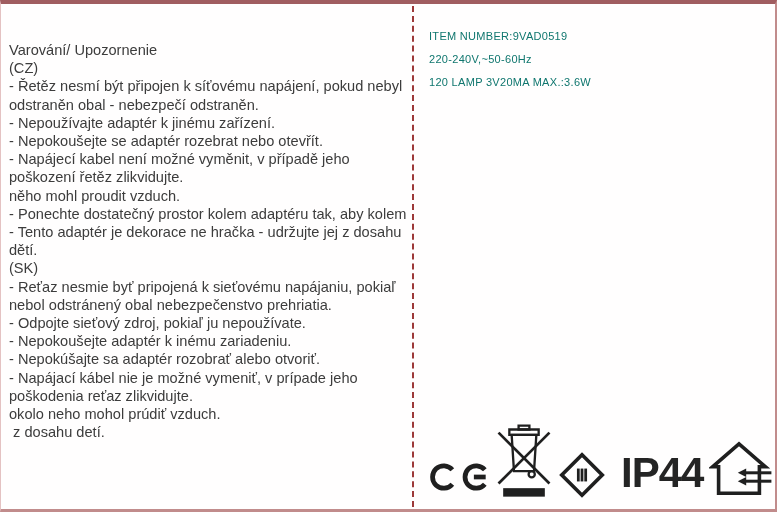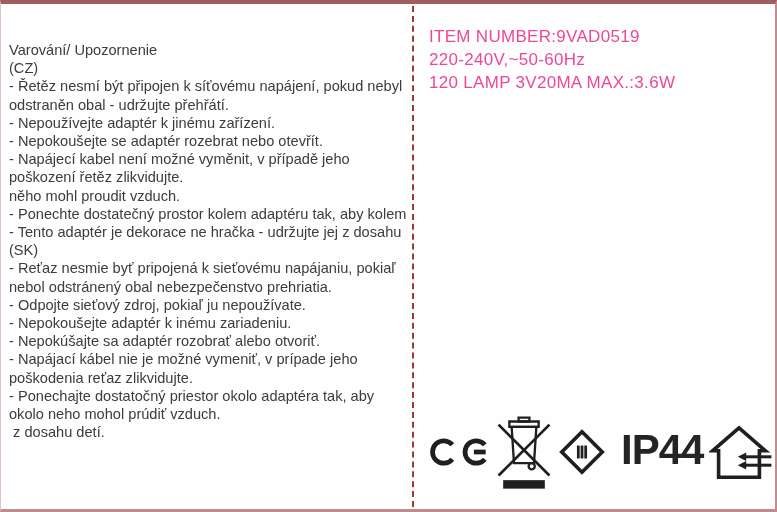--- a/index.html
+++ b/index.html
@@ -37,32 +37,32 @@
     width: 0;
     border-left: 2px dashed #9d3939;
   }
   .info {
     position: absolute;
     left: 428px;
     top: 21px;
   }
   .info-line {
     white-space: pre;
-    font-size: 17px;
+    font-size: 11px;
     line-height: 23px;
     letter-spacing: 0.3px;
-    color: #ec4899;
+    color: #0f766e;
   }
   .icons {
     position: absolute;
     left: 428px;
     top: 402px;
     height: 92px;
     display: flex;
-    align-items: center;
+    align-items: flex-end;
   }
   .icon { display: block; }
   .ce-icon { margin-right: 6px; }
   .weee-icon { margin-right: 8px; }
   .classiii-icon { margin-right: 12px; }
   .ip44 {
     font-size: 42px;
     font-weight: bold;
     letter-spacing: -1px;
     color: #242424;
@@ -72,37 +72,37 @@
 </style>
 </head>
 <body>
 
 <div class="sheet">
 
   <div class="left-panel">
     <div class="left-line">Varování/ Upozornenie</div>
     <div class="left-line">(CZ)</div>
     <div class="left-line">- Řetěz nesmí být připojen k síťovému napájení, pokud nebyl</div>
-    <div class="left-line">odstraněn obal - udržujte přehřátí.</div>
-    <div class="left-line">- Nepoužívejte adaptér k jinému zařízení.</div>
+    <div class="left-line">odstraněn obal - nebezpečí odstraněn.</div>
+    <div class="left-line">- Nepoužívajte adaptér k jinému zařízení.</div>
     <div class="left-line">- Nepokoušejte se adaptér rozebrat nebo otevřít.</div>
     <div class="left-line">- Napájecí kabel není možné vyměnit, v případě jeho</div>
     <div class="left-line">poškození řetěz zlikvidujte.</div>
     <div class="left-line">něho mohl proudit vzduch.</div>
     <div class="left-line">- Ponechte dostatečný prostor kolem adaptéru tak, aby kolem</div>
     <div class="left-line">- Tento adaptér je dekorace ne hračka - udržujte jej z dosahu</div>
+    <div class="left-line">dětí.</div>
     <div class="left-line">(SK)</div>
     <div class="left-line">- Reťaz nesmie byť pripojená k sieťovému napájaniu, pokiaľ</div>
     <div class="left-line">nebol odstránený obal nebezpečenstvo prehriatia.</div>
     <div class="left-line">- Odpojte sieťový zdroj, pokiaľ ju nepoužívate.</div>
     <div class="left-line">- Nepokoušejte adaptér k inému zariadeniu.</div>
     <div class="left-line">- Nepokúšajte sa adaptér rozobrať alebo otvoriť.</div>
     <div class="left-line">- Napájací kábel nie je možné vymeniť, v prípade jeho</div>
     <div class="left-line">poškodenia reťaz zlikvidujte.</div>
-    <div class="left-line">- Ponechajte dostatočný priestor okolo adaptéra tak, aby</div>
     <div class="left-line">okolo neho mohol prúdiť vzduch.</div>
     <div class="left-line"> z dosahu detí.</div>
   </div>
 
   <div class="divider"></div>
 
   <div class="info">
     <div class="info-line">ITEM NUMBER:9VAD0519</div>
     <div class="info-line">220-240V,~50-60Hz</div>
     <div class="info-line">120 LAMP 3V20MA MAX.:3.6W</div>

